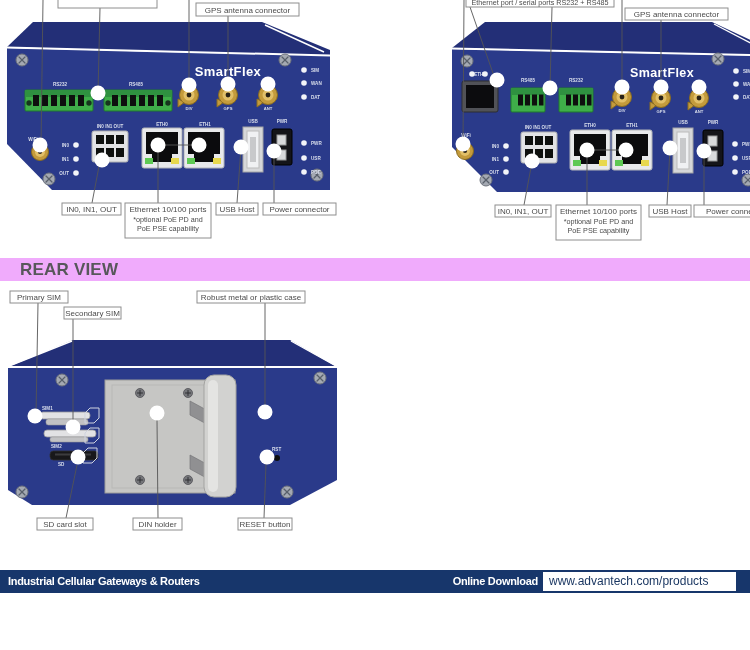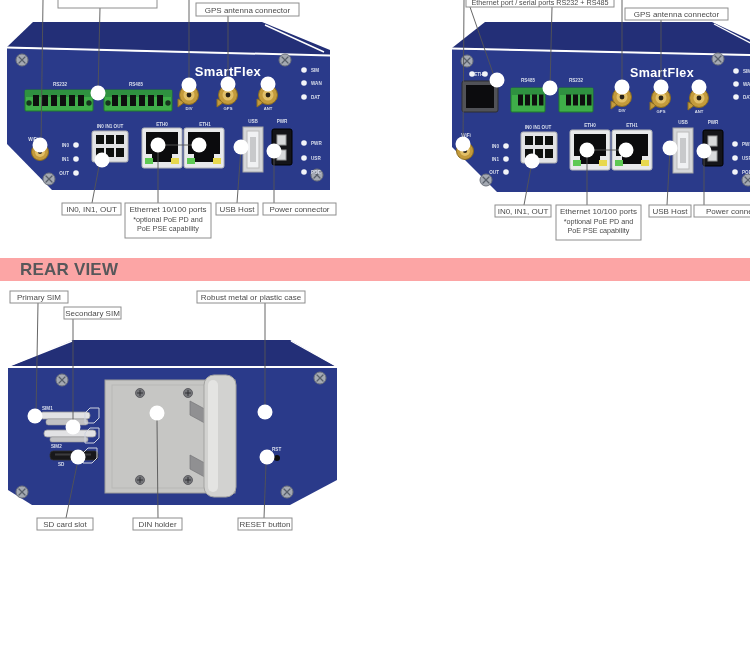--- a/index.html
+++ b/index.html
@@ -44,21 +44,21 @@
   .sdslot { fill:#18181a; stroke:#303032; stroke-width:0.8; }
   .simicon { fill:none; stroke:#cfd3df; stroke-width:1; }
   .dinplate { fill:#c6c6c4; stroke:#9c9c9a; stroke-width:1; }
   .dinbar { fill:#d2d2d0; stroke:#a3a3a1; stroke-width:1; }
   .dinbarhi { fill:#e4e4e2; }
   .wedge { fill:#909092; stroke:#77777a; stroke-width:0.7; }
   .dscrewc { fill:#75767a; stroke:#505156; stroke-width:0.8; }
   .dscrewx { stroke:#303134; stroke-width:1; stroke-linecap:round; }
 
   
-  .band { position:absolute; left:0; top:258px; width:750px; height:23px; background:#fca5a5; }
+  .band { position:absolute; left:0; top:258px; width:750px; height:23px; background:#f0abfc; }
   .band span { position:absolute; left:20px; top:0; line-height:23px; font-size:17px; font-weight:bold;
                color:#57575a; letter-spacing:0.2px; }
 
   
   .footer { position:absolute; left:0; top:570px; width:750px; height:23px; background:#17366b; }
   .f-left { position:absolute; left:8px; top:0; line-height:23px; color:#ffffff; font-weight:bold;
             font-size:11px; letter-spacing:-0.3px; }
   .f-dl { position:absolute; right:212px; top:0; line-height:23px; color:#ffffff; font-weight:bold;
           font-size:11px; letter-spacing:-0.3px; }
   .f-urlbox { position:absolute; left:543px; top:2px; width:193px; height:19px; background:#ffffff; }
@@ -459,14 +459,21 @@
       <text class="cotext mid" x="65" y="241.7">SD card slot</text>
 
       <rect class="cobox" x="133" y="233" width="49" height="12"></rect>
       <text class="cotext mid" x="157.5" y="241.7">DIN holder</text>
 
       <rect class="cobox" x="238" y="233" width="54" height="12"></rect>
       <text class="cotext mid" x="265" y="241.7">RESET button</text>
     </g>
   </svg>
 
+  <div class="footer">
+    <span class="f-left">Industrial Cellular Gateways &amp; Routers</span>
+    <span class="f-dl">Online Download</span>
+    <div class="f-urlbox">
+      <span>www.advantech.com/products</span>
+    </div>
+  </div>
 
 </div>
 
 </body></html>

